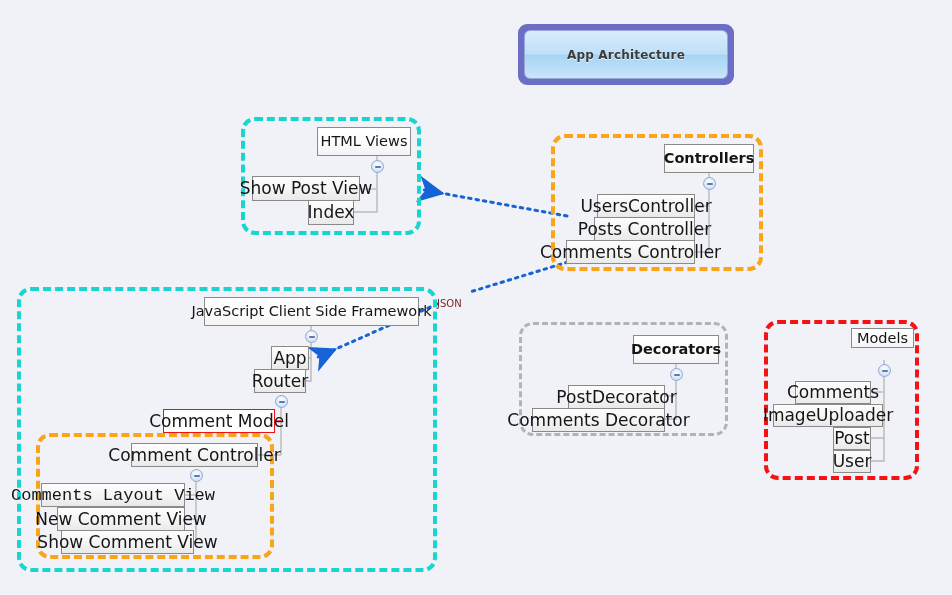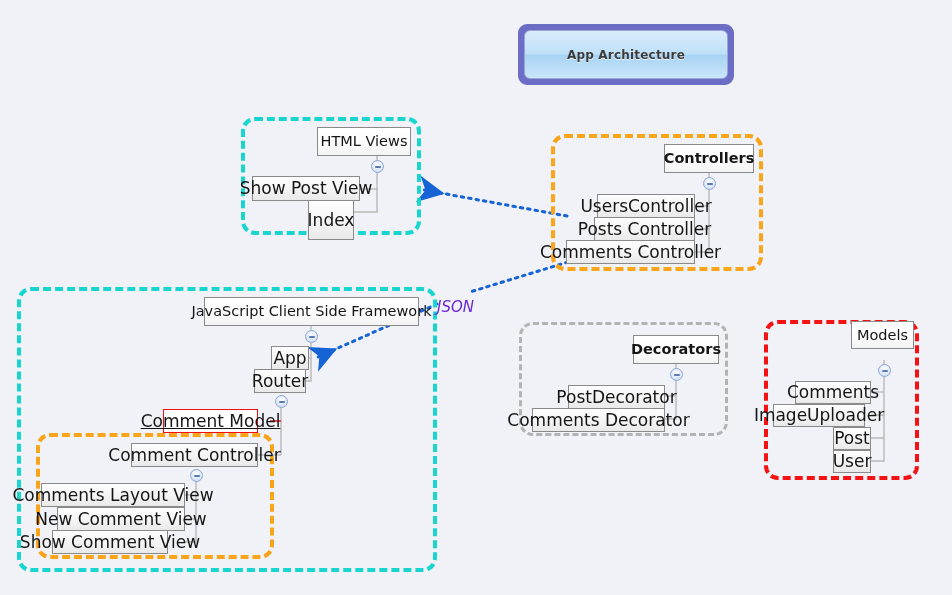--- a/index.html
+++ b/index.html
@@ -57,24 +57,23 @@
     background:radial-gradient(circle at 50% 35%,#ffffff 0%,#dbe6f7 60%,#c3d4ee 100%);
     box-sizing:border-box;
   }
   .toggle::after{
     content:"";position:absolute;left:2.5px;right:2.5px;top:5.4px;
     height:1.4px;background:#5a7bb0;border-radius:1px;
   }
 
   
   .edge-label{
-    position:absolute;font-size:15px;color:#6d28d9;
+    position:absolute;font-size:10px;color:#7f1d1d;
     font-family:"DejaVu Sans","Liberation Sans",sans-serif;
     background:transparent;
-    font-style:italic;
   }
 </style>
 </head>
 <body>
 
 <div id="canvas">
 
   <svg id="wires" viewBox="0 0 952 595">
     <defs>
       <marker id="arrowblue" markerWidth="9" markerHeight="9" refX="7" refY="4.5" orient="auto">
@@ -139,49 +138,49 @@
   <div class="group g-teal" style="left:241px;top:117px;width:180px;height:118px;"></div>
   <div class="group g-orange" style="left:551px;top:134px;width:212px;height:137px;"></div>
   <div class="group g-teal" style="left:17px;top:287px;width:420px;height:285px;"></div>
   <div class="group g-orange" style="left:36px;top:433px;width:238px;height:126px;"></div>
   <div class="group g-gray" style="left:519px;top:322px;width:209px;height:114px;"></div>
   <div class="group g-red" style="left:764px;top:320px;width:155px;height:160px;"></div>
 
   <div class="node root" style="left:317px;top:127px;width:94px;height:29px;">HTML Views</div>
   <div class="toggle" style="left:371px;top:160px;"></div>
   <div class="node" style="left:252px;top:176px;width:108px;height:25px;">Show Post View</div>
-  <div class="node" style="left:308px;top:200px;width:46px;height:40px;">Index</div>
+  <div class="node" style="left:308px;top:200px;width:46px;height:25px;">Index</div>
 
   <div class="node root" style="left:664px;top:144px;width:90px;height:29px;font-weight:bold;">Controllers</div>
   <div class="toggle" style="left:703px;top:177px;"></div>
   <div class="node" style="left:597px;top:194px;width:98px;height:24px;">UsersController</div>
   <div class="node" style="left:566px;top:240px;width:129px;height:24px;">Comments Controller</div>
   <div class="node" style="left:594px;top:217px;width:101px;height:24px;">Posts Controller</div>
 
   <div class="node root" style="left:204px;top:297px;width:215px;height:29px;">JavaScript Client Side Framework</div>
   <div class="toggle" style="left:305px;top:330px;"></div>
   <div class="node" style="left:271px;top:346px;width:38px;height:24px;">App</div>
   <div class="node" style="left:254px;top:369px;width:52px;height:24px;">Router</div>
   <div class="toggle" style="left:275px;top:395px;"></div>
 
-  <div class="node red" style="left:163px;top:409px;width:95px;height:24px;text-decoration:underline;">Comment Model</div>
+  <div class="node red" style="left:163px;top:409px;width:112px;height:24px;">Comment Model</div>
   <div class="node" style="left:131px;top:443px;width:127px;height:24px;">Comment Controller</div>
   <div class="toggle" style="left:190px;top:469px;"></div>
 
-  <div class="node" style="left:41px;top:483px;width:144px;height:24px;">Comments Layout View</div>
+  <div class="node" style="left:41px;top:483px;width:144px;height:24px;font-family:Liberation Mono, monospace;">Comments Layout View</div>
   <div class="node" style="left:57px;top:507px;width:128px;height:24px;">New Comment View</div>
-  <div class="node" style="left:52px;top:530px;width:116px;height:24px;">Show Comment View</div>
+  <div class="node" style="left:61px;top:530px;width:133px;height:24px;">Show Comment View</div>
 
   <div class="node root" style="left:633px;top:335px;width:86px;height:29px;font-weight:bold;">Decorators</div>
   <div class="toggle" style="left:670px;top:368px;"></div>
   <div class="node" style="left:568px;top:385px;width:97px;height:24px;">PostDecorator</div>
   <div class="node" style="left:532px;top:408px;width:133px;height:24px;">Comments Decorator</div>
 
-  <div class="node root" style="left:851px;top:321px;width:63px;height:28px;">Models</div>
+  <div class="node root" style="left:851px;top:328px;width:63px;height:20px;">Models</div>
   <div class="toggle" style="left:878px;top:364px;"></div>
   <div class="node" style="left:795px;top:381px;width:76px;height:23px;">Comments</div>
-  <div class="node" style="left:773px;top:404px;width:92px;height:23px;">ImageUploader</div>
+  <div class="node" style="left:773px;top:404px;width:110px;height:23px;">ImageUploader</div>
   <div class="node" style="left:833px;top:427px;width:38px;height:23px;">Post</div>
   <div class="node" style="left:833px;top:450px;width:38px;height:23px;">User</div>
 
   <div class="edge-label" style="left:437px;top:298px;">JSON</div>
 
 </div>
 
 </body></html>

